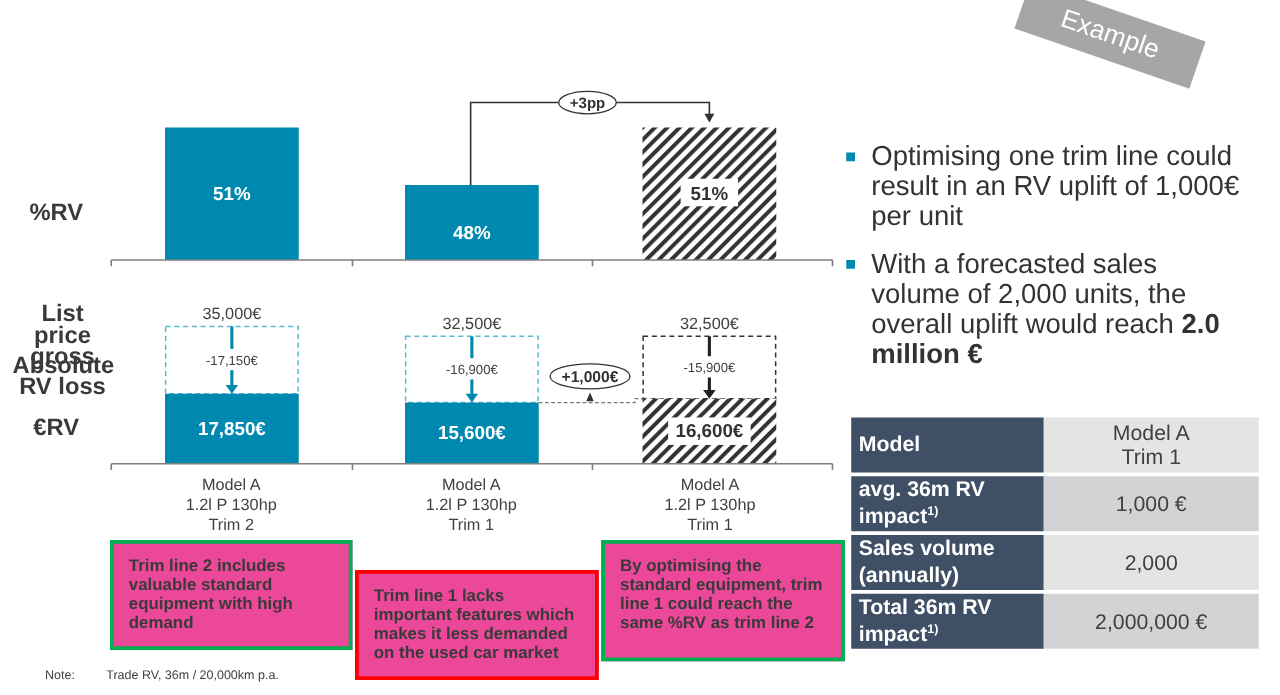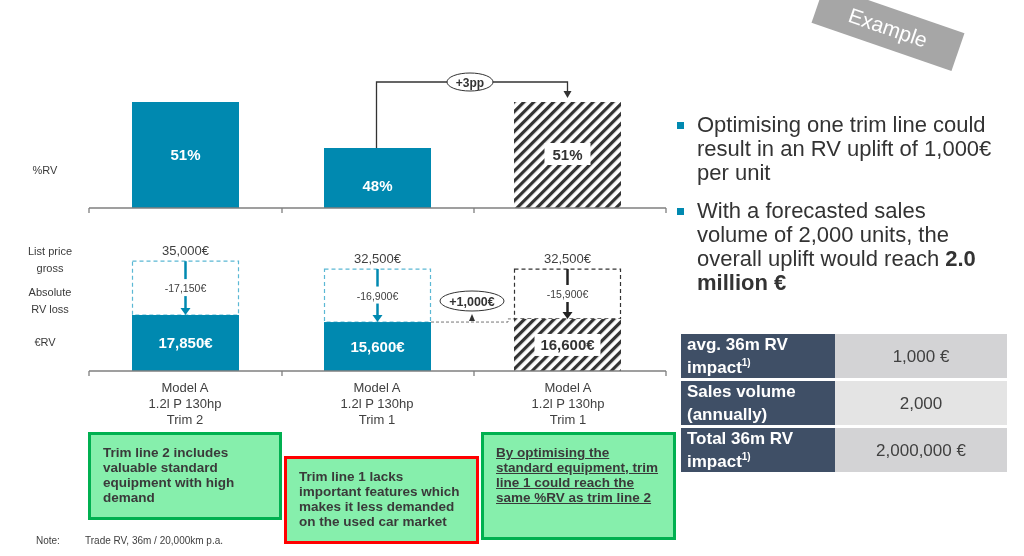--- a/index.html
+++ b/index.html
@@ -1,21 +1,21 @@
 <!DOCTYPE html>
 <html><head>
 <meta charset="utf-8">
 <style>
   html, body { margin:0; padding:0; }
   body { width:1024px; height:556px; position:relative; background:#ffffff; overflow:hidden;
          font-family:"Liberation Sans", sans-serif; color:#333; }
-  .rowlabel { position:absolute; font-weight:normal; font-size:11px; color:#3a3a3a; text-align:center; line-height:17px; }
+  .rowlabel { position:absolute; font-weight:bold; font-size:19px; color:#3a3a3a; text-align:center; line-height:17px; }
   #chart { position:absolute; left:0; top:0; }
   .cat { position:absolute; width:190px; text-align:center; font-size:13px; line-height:16px; color:#404040; }
-  .note-box { position:absolute; box-sizing:border-box; border:3px solid; padding:10px 12px; font-weight:bold; font-size:13.5px; line-height:15px; color:#3a3a3a; background:#86efac; }
+  .note-box { position:absolute; box-sizing:border-box; border:3px solid; padding:10px 12px; font-weight:bold; font-size:13.5px; line-height:15px; color:#3a3a3a; background:#ec4899; }
   .stamp { position:absolute; left:814px; top:8px; width:148px; height:40px; background:#a6a6a6; color:#fff;
            font-size:21px; line-height:40px; text-align:center; transform:rotate(19deg); transform-origin:center; }
   .bullets { position:absolute; left:663px; top:101px; width:320px; margin:12px; padding:0; list-style:none; }
   .bullets li { position:relative; padding-left:22px; font-size:22px; line-height:24px; color:#333; margin-bottom:14px; }
   .bullets li .sq { position:absolute; left:2px; top:9px; width:7px; height:7px; background:#0089b0; }
   .bullets b { font-weight:bold; }
   table.kpi { position:absolute; left:681px; top:331px; width:326px; border-collapse:separate; border-spacing:0 3px; }
   table.kpi td { height:44px; padding:0 6px; }
   table.kpi td.h { width:142px; background:#3f4f66; color:#fff; font-weight:bold; font-size:17px; line-height:18px; }
   table.kpi td.v { background:#e4e4e4; color:#404040; font-size:17px; text-align:center; line-height:19px; }
@@ -116,29 +116,36 @@
   <div>Trim 1</div>
 </div>
 <div class="cat" style="left:473px; top:380px;">
   <div>Model A</div>
   <div>1.2l P 130hp</div>
   <div>Trim 1</div>
 </div>
 
 <div class="note-box" style="left:88px; top:432px; width:194px; height:88px; border-color:#00b050;">Trim line 2 includes valuable standard equipment with high demand</div>
 <div class="note-box" style="left:284px; top:432px; width:195px; height:88px; border-color:#ff0000;margin-top:24px;">Trim line 1 lacks important features which makes it less demanded on the used car market</div>
-<div class="note-box" style="left:481px; top:432px; width:195px; height:108px; border-color:#00b050;text-decoration:underline;">By optimising the standard equipment, trim line 1 could reach the same %RV as trim line 2</div>
+<div class="note-box" style="left:481px; top:432px; width:195px; height:97px; border-color:#00b050;">By optimising the standard equipment, trim line 1 could reach the same %RV as trim line 2</div>
 
 <ul class="bullets">
   <li><span class="sq"></span><span>Optimising one trim line could result in an RV uplift of 1,000€ per unit</span></li>
   <li><span class="sq"></span><span>With a forecasted sales volume of 2,000 units, the overall uplift would reach </span><b>2.0 million €</b></li>
 </ul>
 
 <table class="kpi">
   <tbody>
+      <tr>
+    <td class="h">Model</td>
+    <td class="v">
+      <div>Model A</div>
+      <div>Trim 1</div>
+    </td>
+  </tr>
   <tr class="alt">
     <td class="h"><span>avg. 36m RV impact</span><sup>1)</sup></td>
     <td class="v">1,000 €</td>
   </tr>
   <tr>
     <td class="h"><span>Sales volume (annually)</span><sup></sup></td>
     <td class="v">2,000</td>
   </tr>
   <tr class="alt">
     <td class="h"><span>Total 36m RV impact</span><sup>1)</sup></td>

